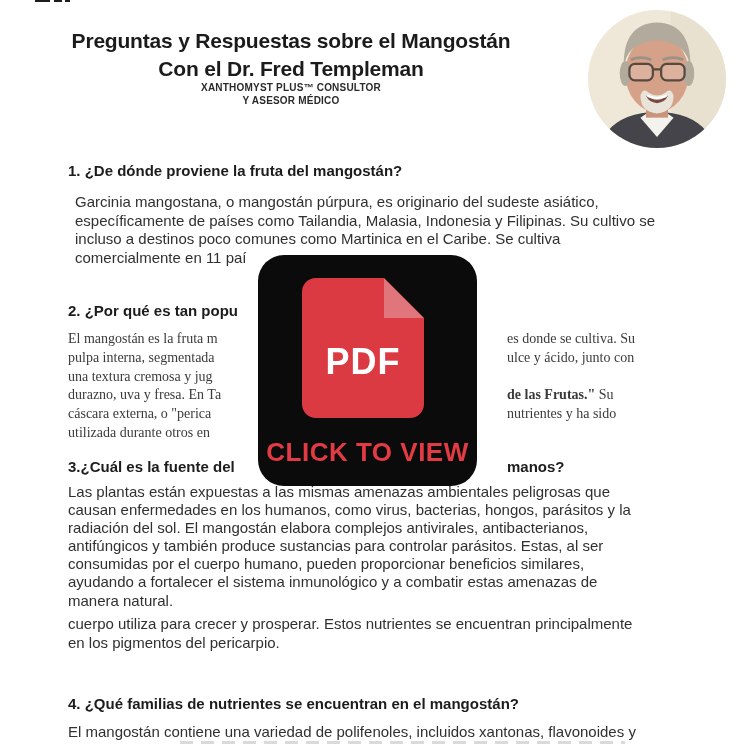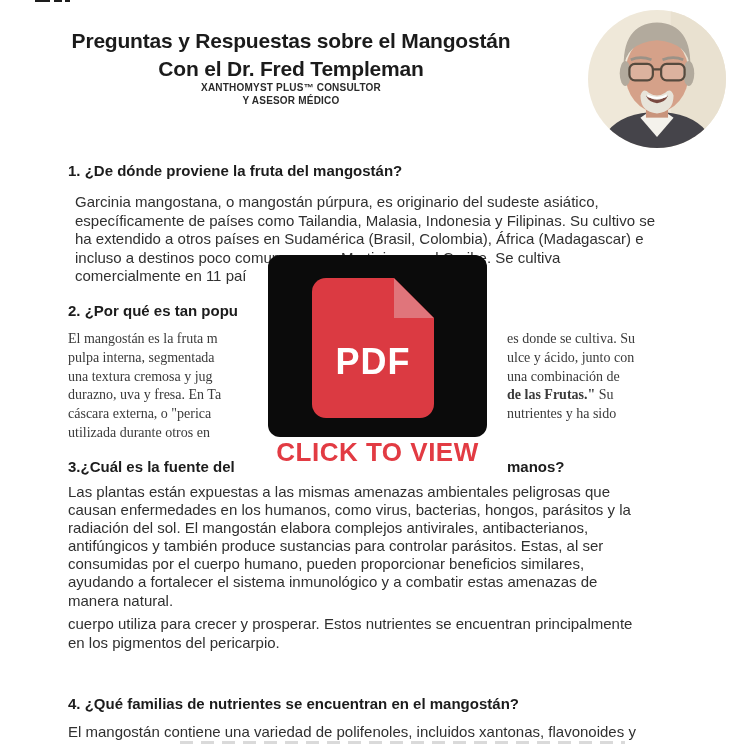--- a/index.html
+++ b/index.html
@@ -40,22 +40,22 @@
   .line{position:relative;white-space:nowrap;}
   #s1-p1 .line{height:18.5px;line-height:18.5px;margin-left:7px;}
   #s2-p1 .line{height:18.8px;line-height:18.8px;}
   #s3-p1 .line{height:18.1px;line-height:18.1px;}
   #s3-p2 .line{height:19.2px;line-height:19.2px;}
   #s4-p1 .line{height:18.5px;line-height:18.5px;}
   #s2-h{font-family:"Liberation Sans",sans-serif;}
   .fr{position:absolute;left:419px;top:0;margin-left:20px;}
   
   #pdf-overlay{
-    position:absolute;left:268px;top:255px;width:219px;height:182px;
-    background:var(--box-black,#0b0b0b);border-radius:12px;cursor:pointer;z-index:10;
+    position:absolute;left:258px;top:255px;width:219px;height:231px;
+    background:var(--box-black,#0b0b0b);border-radius:26px;cursor:pointer;z-index:10;
   }
   #pdf-page{
     position:absolute;left:44px;top:23px;width:122px;height:140px;
     background:var(--pdf-red,#DB3A42);border-radius:14px;
     clip-path:polygon(0 0, calc(100% - 40px) 0, 100% 40px, 100% 100%, 0 100%);
     display:flex;align-items:center;justify-content:center;
   }
   #pdf-fold{
     position:absolute;right:0;top:0;width:40px;height:40px;
     background:var(--fold-pink,#E0757B);
@@ -112,29 +112,28 @@
     <path d="M42,62 Q50,68 58,62 Q56,67 50,67.5 Q44,67 42,62 Z" fill="#7A4A42"></path>
     <path d="M43,61 Q50,65 57,61 L57,63 Q50,66 43,63 Z" fill="#ffffff"></path>
   </g>
 </svg>
 
 <div id="sections">
     <div class="sec-h" id="s1-h">1. ¿De dónde proviene la fruta del mangostán?</div>
     <div class="para" id="s1-p1">
       <div class="line">Garcinia mangostana, o mangostán púrpura, es originario del sudeste asiático,</div>
       <div class="line">específicamente de países como Tailandia, Malasia, Indonesia y Filipinas. Su cultivo se</div>
-      <div class="line">ha extendido a otros países en Sudamérica (Brasil, Colombia), África (Madagascar) e</div>
       <div class="line">incluso a destinos poco comunes como Martinica en el Caribe. Se cultiva</div>
       <div class="line">comercialmente en 11 paí</div>
     </div>
     <div class="sec-h" id="s2-h"><span>2. ¿Por qué es tan popu</span></div>
     <div class="para" id="s2-p1">
       <div class="line"><span>El mangostán es la fruta m</span><span class="fr">es donde se cultiva. Su</span></div>
       <div class="line"><span>pulpa interna, segmentada</span><span class="fr">ulce y ácido, junto con</span></div>
-      <div class="line"><span>una textura cremosa y jug</span><span class="fr">una combinación de</span></div>
+      <div class="line"><span>una textura cremosa y jug</span></div>
       <div class="line"><span>durazno, uva y fresa. En Ta</span><span class="fr"><b>de las Frutas."</b> Su</span></div>
       <div class="line"><span>cáscara externa, o "perica</span><span class="fr">nutrientes y ha sido</span></div>
       <div class="line"><span>utilizada durante otros en</span></div>
     </div>
     <div class="sec-h" id="s3-h"><span>3.¿Cuál es la fuente del</span><span class="fr">manos?</span></div>
     <div class="para" id="s3-p1">
       <div class="line">Las plantas están expuestas a las mismas amenazas ambientales peligrosas que</div>
       <div class="line">causan enfermedades en los humanos, como virus, bacterias, hongos, parásitos y la</div>
       <div class="line">radiación del sol. El mangostán elabora complejos antivirales, antibacterianos,</div>
       <div class="line">antifúngicos y también produce sustancias para controlar parásitos. Estas, al ser</div>

